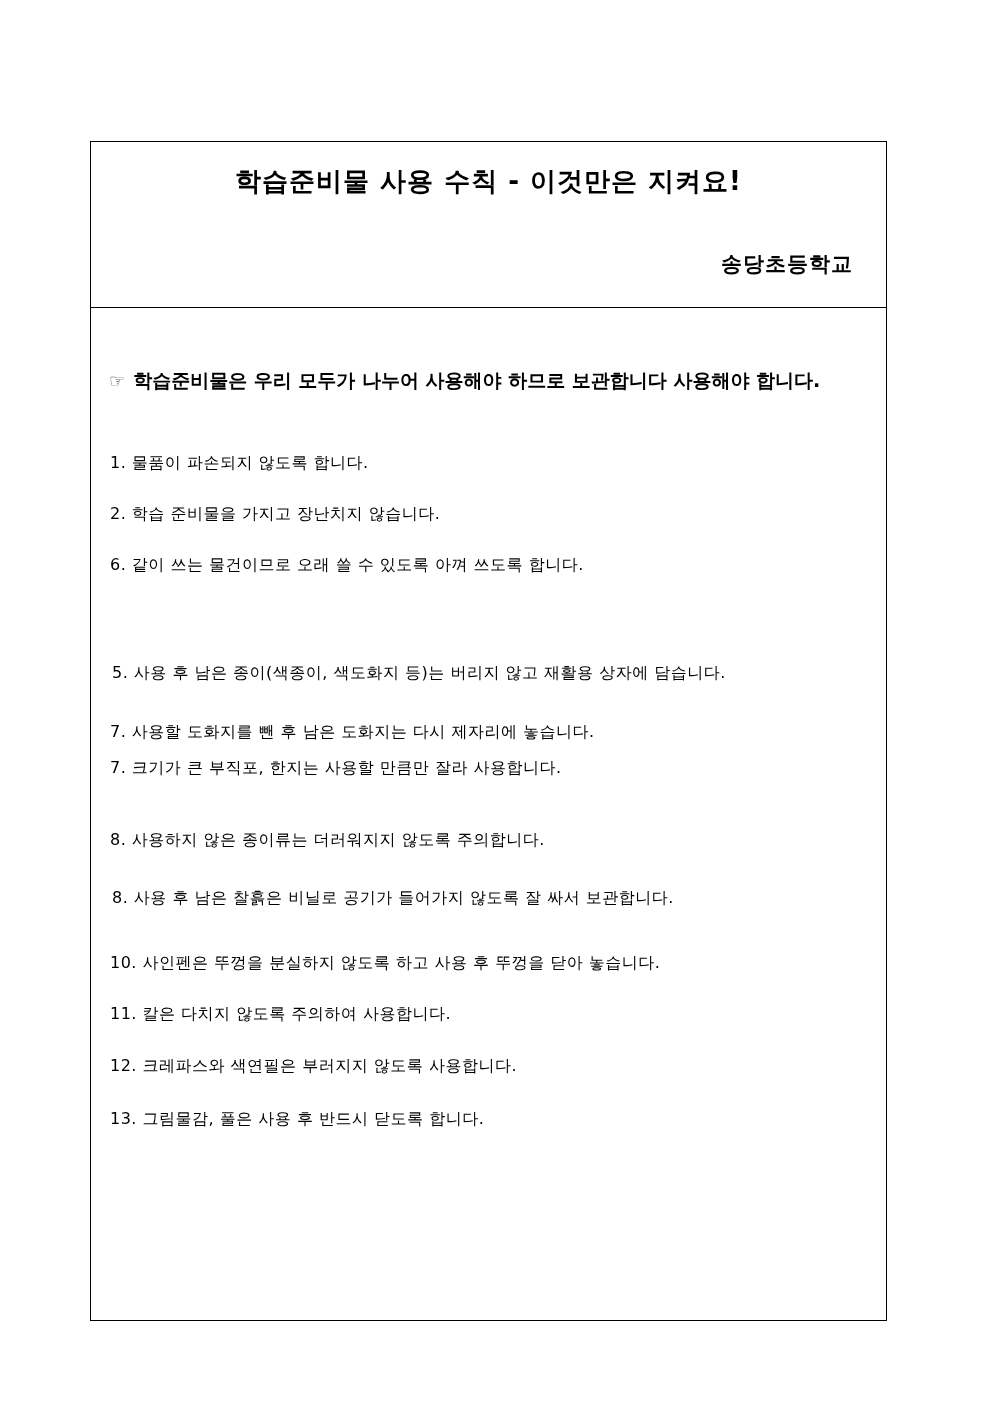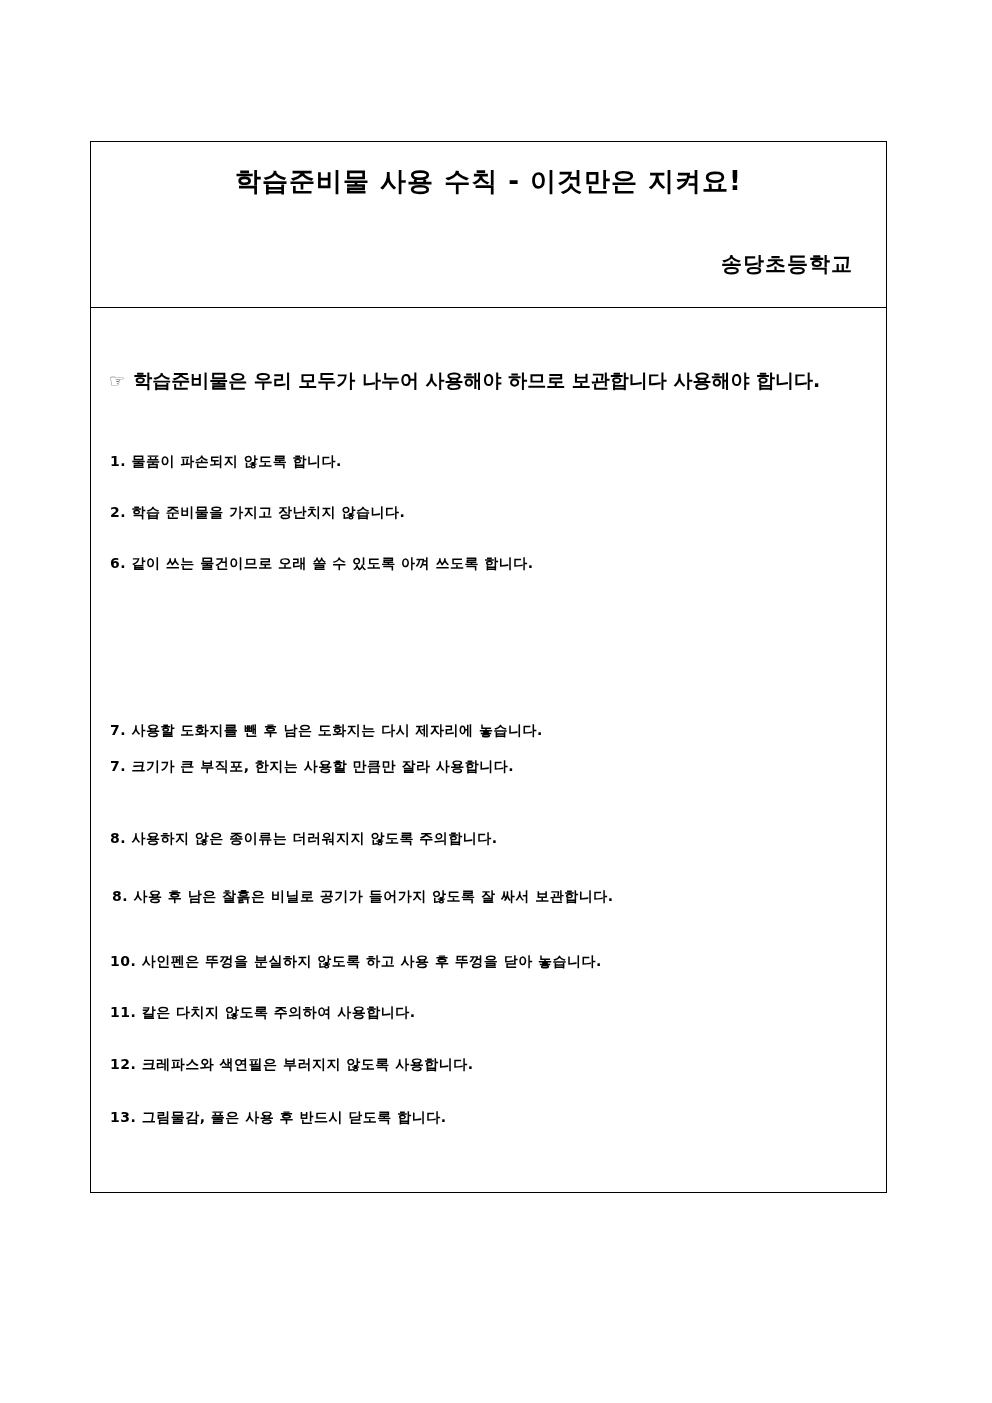--- a/index.html
+++ b/index.html
@@ -3,60 +3,61 @@
 <meta charset="utf-8">
 <style>
   html, body { margin: 0; padding: 0; background: #ffffff; }
   body {
     width: 992px; height: 1403px; position: relative;
     font-family: "DejaVu Sans", "Liberation Sans", sans-serif;
     color: #000;
   }
   .box {
     position: absolute; left: 90px; top: 141px;
-    width: 797px; height: 1052px;
+    width: 797px; height: 1180px;
     border: 1px solid #000; box-sizing: border-box;
   }
   .header {
     position: absolute; left: 0; top: 0; right: 0; height: 165px;
     border-bottom: 1px solid #000;
   }
   .title {
     position: absolute; left: 0; right: 0; top: 22px;
     text-align: center; font-size: 26px; font-weight: bold; letter-spacing: 1px;
   }
   .school {
     position: absolute; right: 33px; top: 108px;
     font-size: 21px; font-weight: bold; letter-spacing: 1px;
   }
   .intro {
     position: absolute; left: 18px; top: 226px;
     font-size: 19px; font-weight: bold; white-space: nowrap;
   }
   .intro .hand { font-weight: normal; color: #555; margin-right: 8px; font-size: 18px; }
   .rule {
-    position: absolute; left: 19px; font-size: 14px; white-space: nowrap; letter-spacing: 0.5px; font-weight: bold;
+    position: absolute; left: 19px; font-size: 16px; white-space: nowrap; letter-spacing: 0.5px;
   }
 </style>
 </head>
 <body>
 
 <div class="box">
   <div class="header">
     <div class="title">학습준비물 사용 수칙 - 이것만은 지켜요!</div>
     <div class="school">송당초등학교</div>
   </div>
 
   <div class="intro">
     <span class="hand">☞</span><span>학습준비물은 우리 모두가 나누어 사용해야 하므로 보관합니다 사용해야 합니다.</span>
   </div>
 
   <div class="rule" style="top:311px">1. 물품이 파손되지 않도록 합니다.</div>
   <div class="rule" style="top:362px">2. 학습 준비물을 가지고 장난치지 않습니다.</div>
   <div class="rule" style="top:413px">6. 같이 쓰는 물건이므로 오래 쓸 수 있도록 아껴 쓰도록 합니다.</div>
+  <div class="rule" style="top:521px; left:21px">5. 사용 후 남은 종이(색종이, 색도화지 등)는 버리지 않고 재활용 상자에 담습니다.</div>
   <div class="rule" style="top:580px">7. 사용할 도화지를 뺀 후 남은 도화지는 다시 제자리에 놓습니다.</div>
   <div class="rule" style="top:616px">7. 크기가 큰 부직포, 한지는 사용할 만큼만 잘라 사용합니다.</div>
   <div class="rule" style="top:688px">8. 사용하지 않은 종이류는 더러워지지 않도록 주의합니다.</div>
   <div class="rule" style="top:746px; left:21px">8. 사용 후 남은 찰흙은 비닐로 공기가 들어가지 않도록 잘 싸서 보관합니다.</div>
   <div class="rule" style="top:811px">10. 사인펜은 뚜껑을 분실하지 않도록 하고 사용 후 뚜껑을 닫아 놓습니다.</div>
   <div class="rule" style="top:862px">11. 칼은 다치지 않도록 주의하여 사용합니다.</div>
   <div class="rule" style="top:914px">12. 크레파스와 색연필은 부러지지 않도록 사용합니다.</div>
   <div class="rule" style="top:967px">13. 그림물감, 풀은 사용 후 반드시 닫도록 합니다.</div>
 </div>
 

